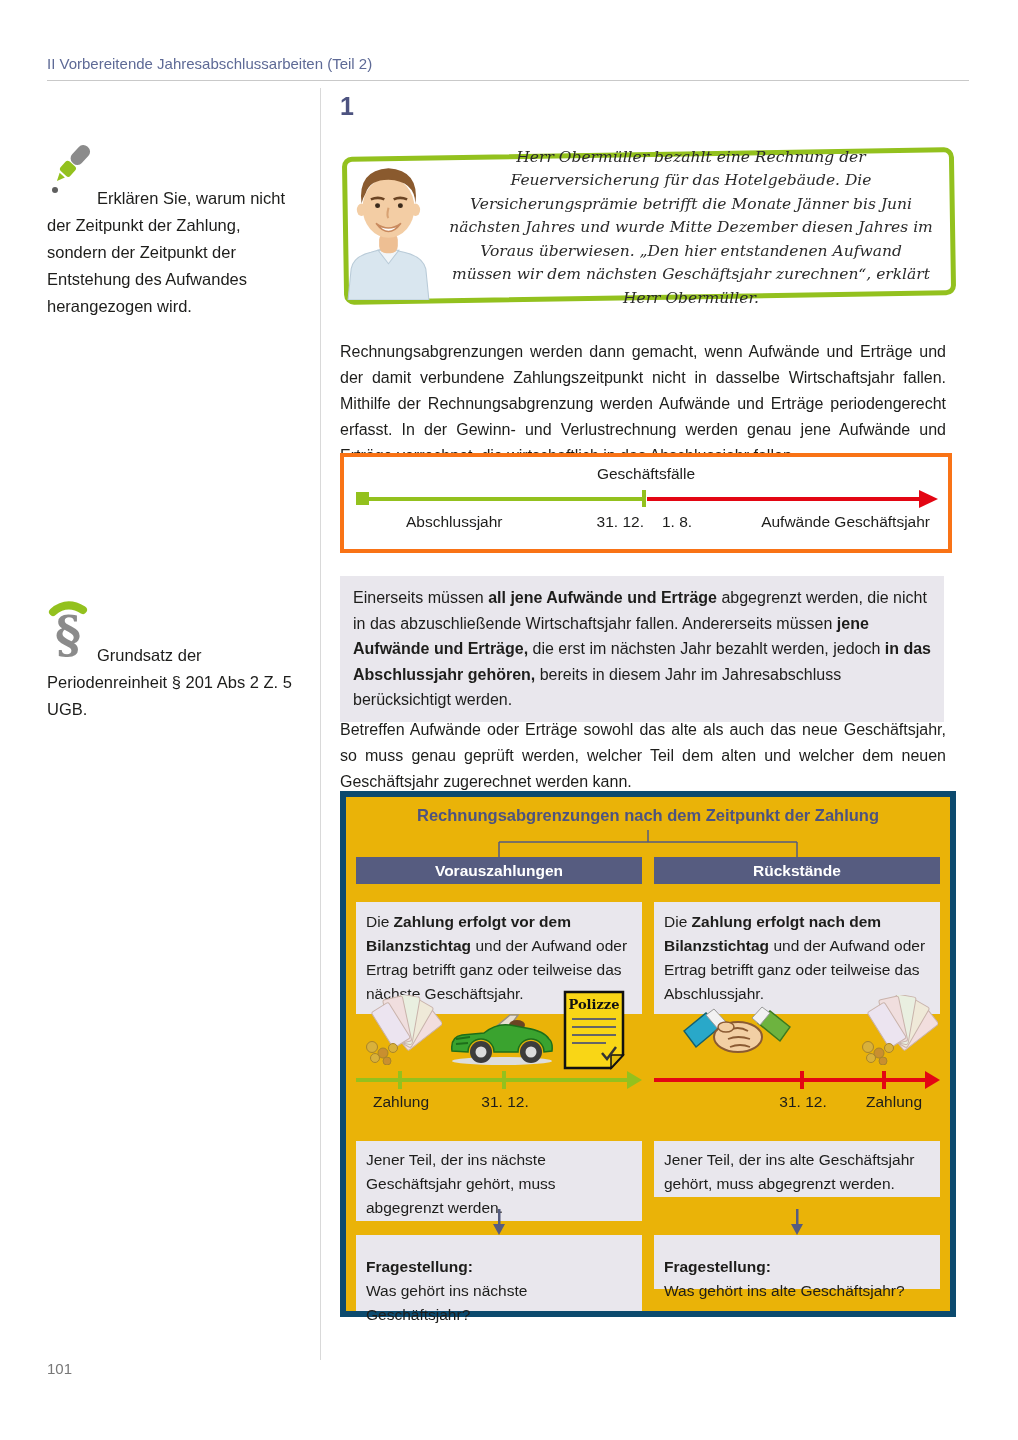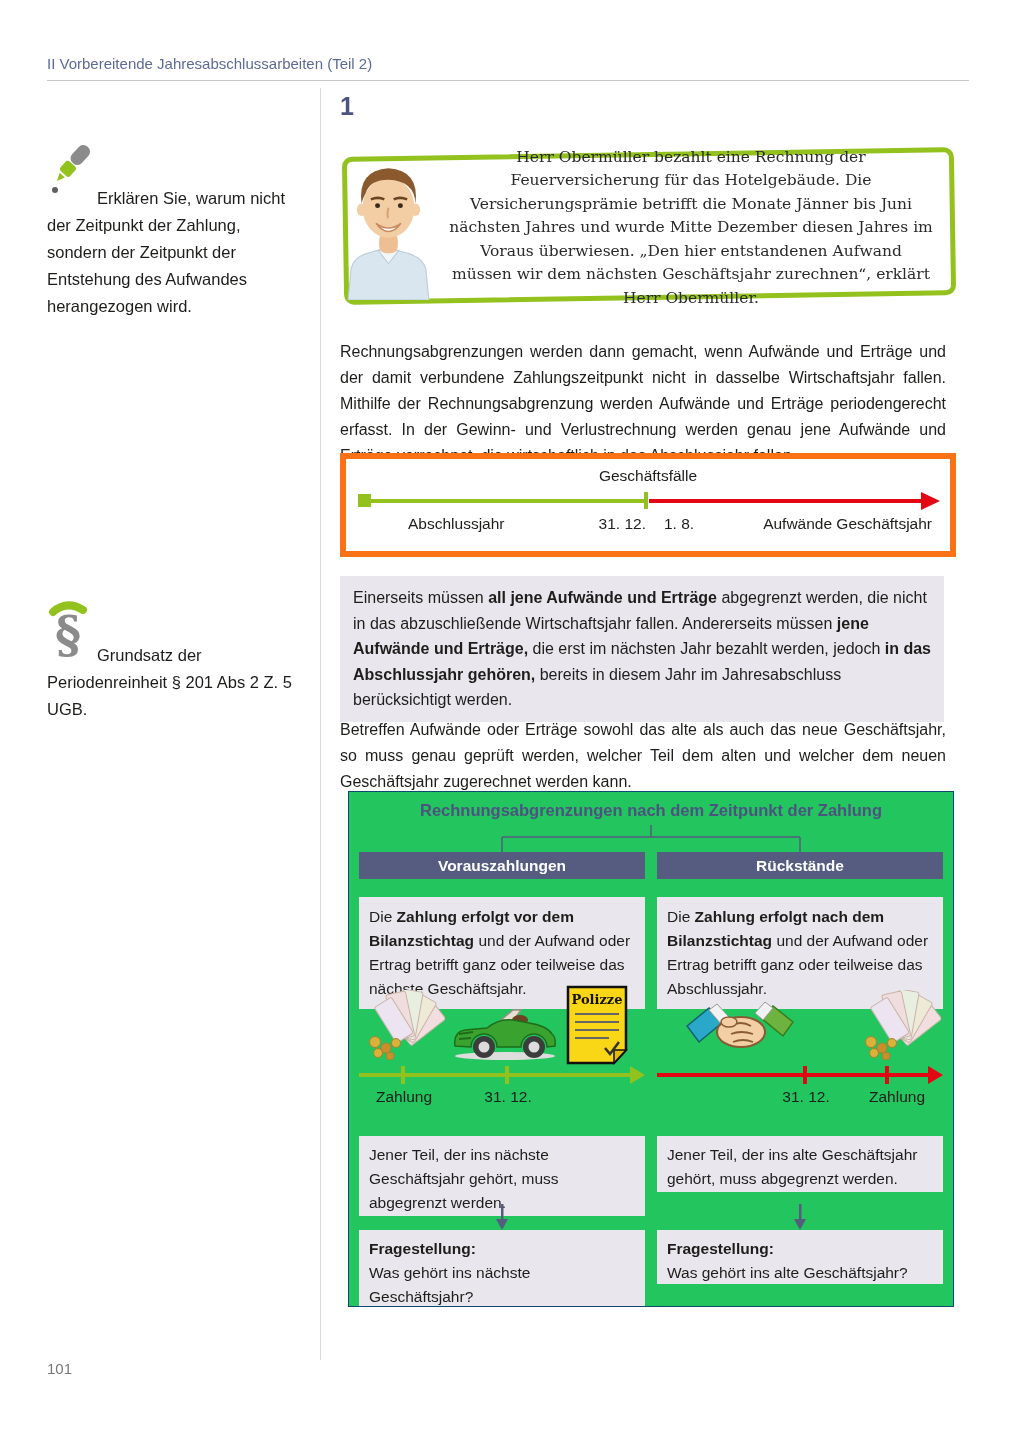--- a/index.html
+++ b/index.html
@@ -23,64 +23,64 @@
            font-size:25px;font-weight:bold;}
   .chapter .num{width:50px;}
 
   
   .bubble{position:absolute;left:337px;top:150px;width:618px;height:154px;}
   .bubble-frame{position:absolute;left:6px;top:2px;right:0;bottom:4px;border:5px solid #93c11e;
                 border-radius:10px;transform:rotate(-0.9deg);background:#fff;}
   .bubble-photo{position:absolute;left:2px;top:10px;}
   .bubble-text{position:absolute;left:112px;top:12px;right:22px;bottom:10px;display:flex;
                align-items:center;justify-content:center;text-align:center;
-               font-family:"DejaVu Serif",serif;font-size:15.5px;
+               font-family:"DejaVu Serif",serif;font-style:italic;font-size:15.5px;
                line-height:23.5px;color:#2a2a2a;}
 
   .body-par{position:absolute;left:340px;width:606px;font-size:16px;line-height:26px;
             text-align:justify;}
   .p1{top:323px;} .p2{top:701px;}
 
   
-  .tlbox{position:absolute;left:340px;top:453px;width:604px;height:92px;border:6px solid #f97316;background:#fff;}
+  .tlbox{position:absolute;left:340px;top:453px;width:604px;height:92px;border:4px solid #f97316;background:#fff;}
   .tl-title{position:absolute;top:8px;left:0;width:100%;text-align:center;font-size:15.5px;}
   .tl-svg{position:absolute;top:32px;left:0;}
   .tl-labels{position:absolute;top:56px;left:0;width:100%;font-size:15.5px;}
   .tl-l1{position:absolute;left:18px;margin-left:44px;}
   .tl-l2{position:absolute;left:228px;width:72px;text-align:right;}
   .tl-l3{position:absolute;left:318px;}
   .tl-l4{position:absolute;right:18px;}
 
   
   .graybox{position:absolute;left:340px;top:560px;width:578px;background:#e9e7ed;
            padding:9px 13px;font-size:16px;line-height:25.5px;text-align:left;}
   .b{font-weight:bold;}
 
   
-  .diagram{position:absolute;left:348px;top:791px;width:604px;height:514px;border:1px solid #0c4a6e;background:#22c55e;}
+  .diagram{position:absolute;left:340px;top:791px;width:604px;height:514px;border:6px solid #0c4a6e;background:#eab308;}
   .dg-title{position:absolute;top:9px;left:0;width:100%;text-align:center;color:#4d5380;
             font-weight:bold;font-size:16.5px;}
   .dg-connector{position:absolute;top:32px;left:0;}
   .col{position:absolute;top:0;width:286px;height:100%;}
   .col-left{left:10px;} .col-right{left:308px;}
   .col-head{position:absolute;top:60px;left:0;width:100%;height:27px;background:#565c80;
             color:#fff;font-weight:bold;font-size:15.5px;text-align:center;line-height:27px;}
   .col-desc{position:absolute;top:89px;left:0;right:0;background:#e9e7ed;padding:8px 10px;
             font-size:15.5px;line-height:24px;min-height:96px;box-sizing:border-box;height:112px;}
   .img-row{position:absolute;top:194px;left:0;width:100%;height:82px;}
   .col-tl{position:absolute;top:272px;left:0;}
   .col-tl-labels{position:absolute;top:296px;left:0;width:100%;font-size:15.5px;}
   .ctl-a{position:absolute;left:4px;width:82px;text-align:center;}
   .ctl-b{position:absolute;left:108px;width:82px;text-align:center;}
   .ctl-c{position:absolute;left:190px;width:100px;text-align:center;}
   .col-note{position:absolute;top:328px;left:0;right:0;background:#e9e7ed;padding:7px 10px;
             font-size:15.5px;line-height:24px;box-sizing:border-box;}
   .nh-l{height:80px;} .nh-r{height:56px;}
   .down-arrow{position:absolute;top:412px;left:135px;}
-  .col-quest{position:absolute;top:438px;left:0;right:0;background:#e9e7ed;padding:7px 10px;
+  .col-quest{position:absolute;top:438px;left:0;right:0;background:#e9e7ed;padding:20px 10px;
              font-size:15.5px;line-height:24px;box-sizing:border-box;}
   .qh-l{height:76px;} .qh-r{height:54px;}
 
   .pagenum{position:absolute;left:47px;top:1360px;font-size:15px;color:#777;}
 </style>
 </head>
 <body>
 
 <div class="page">
 

